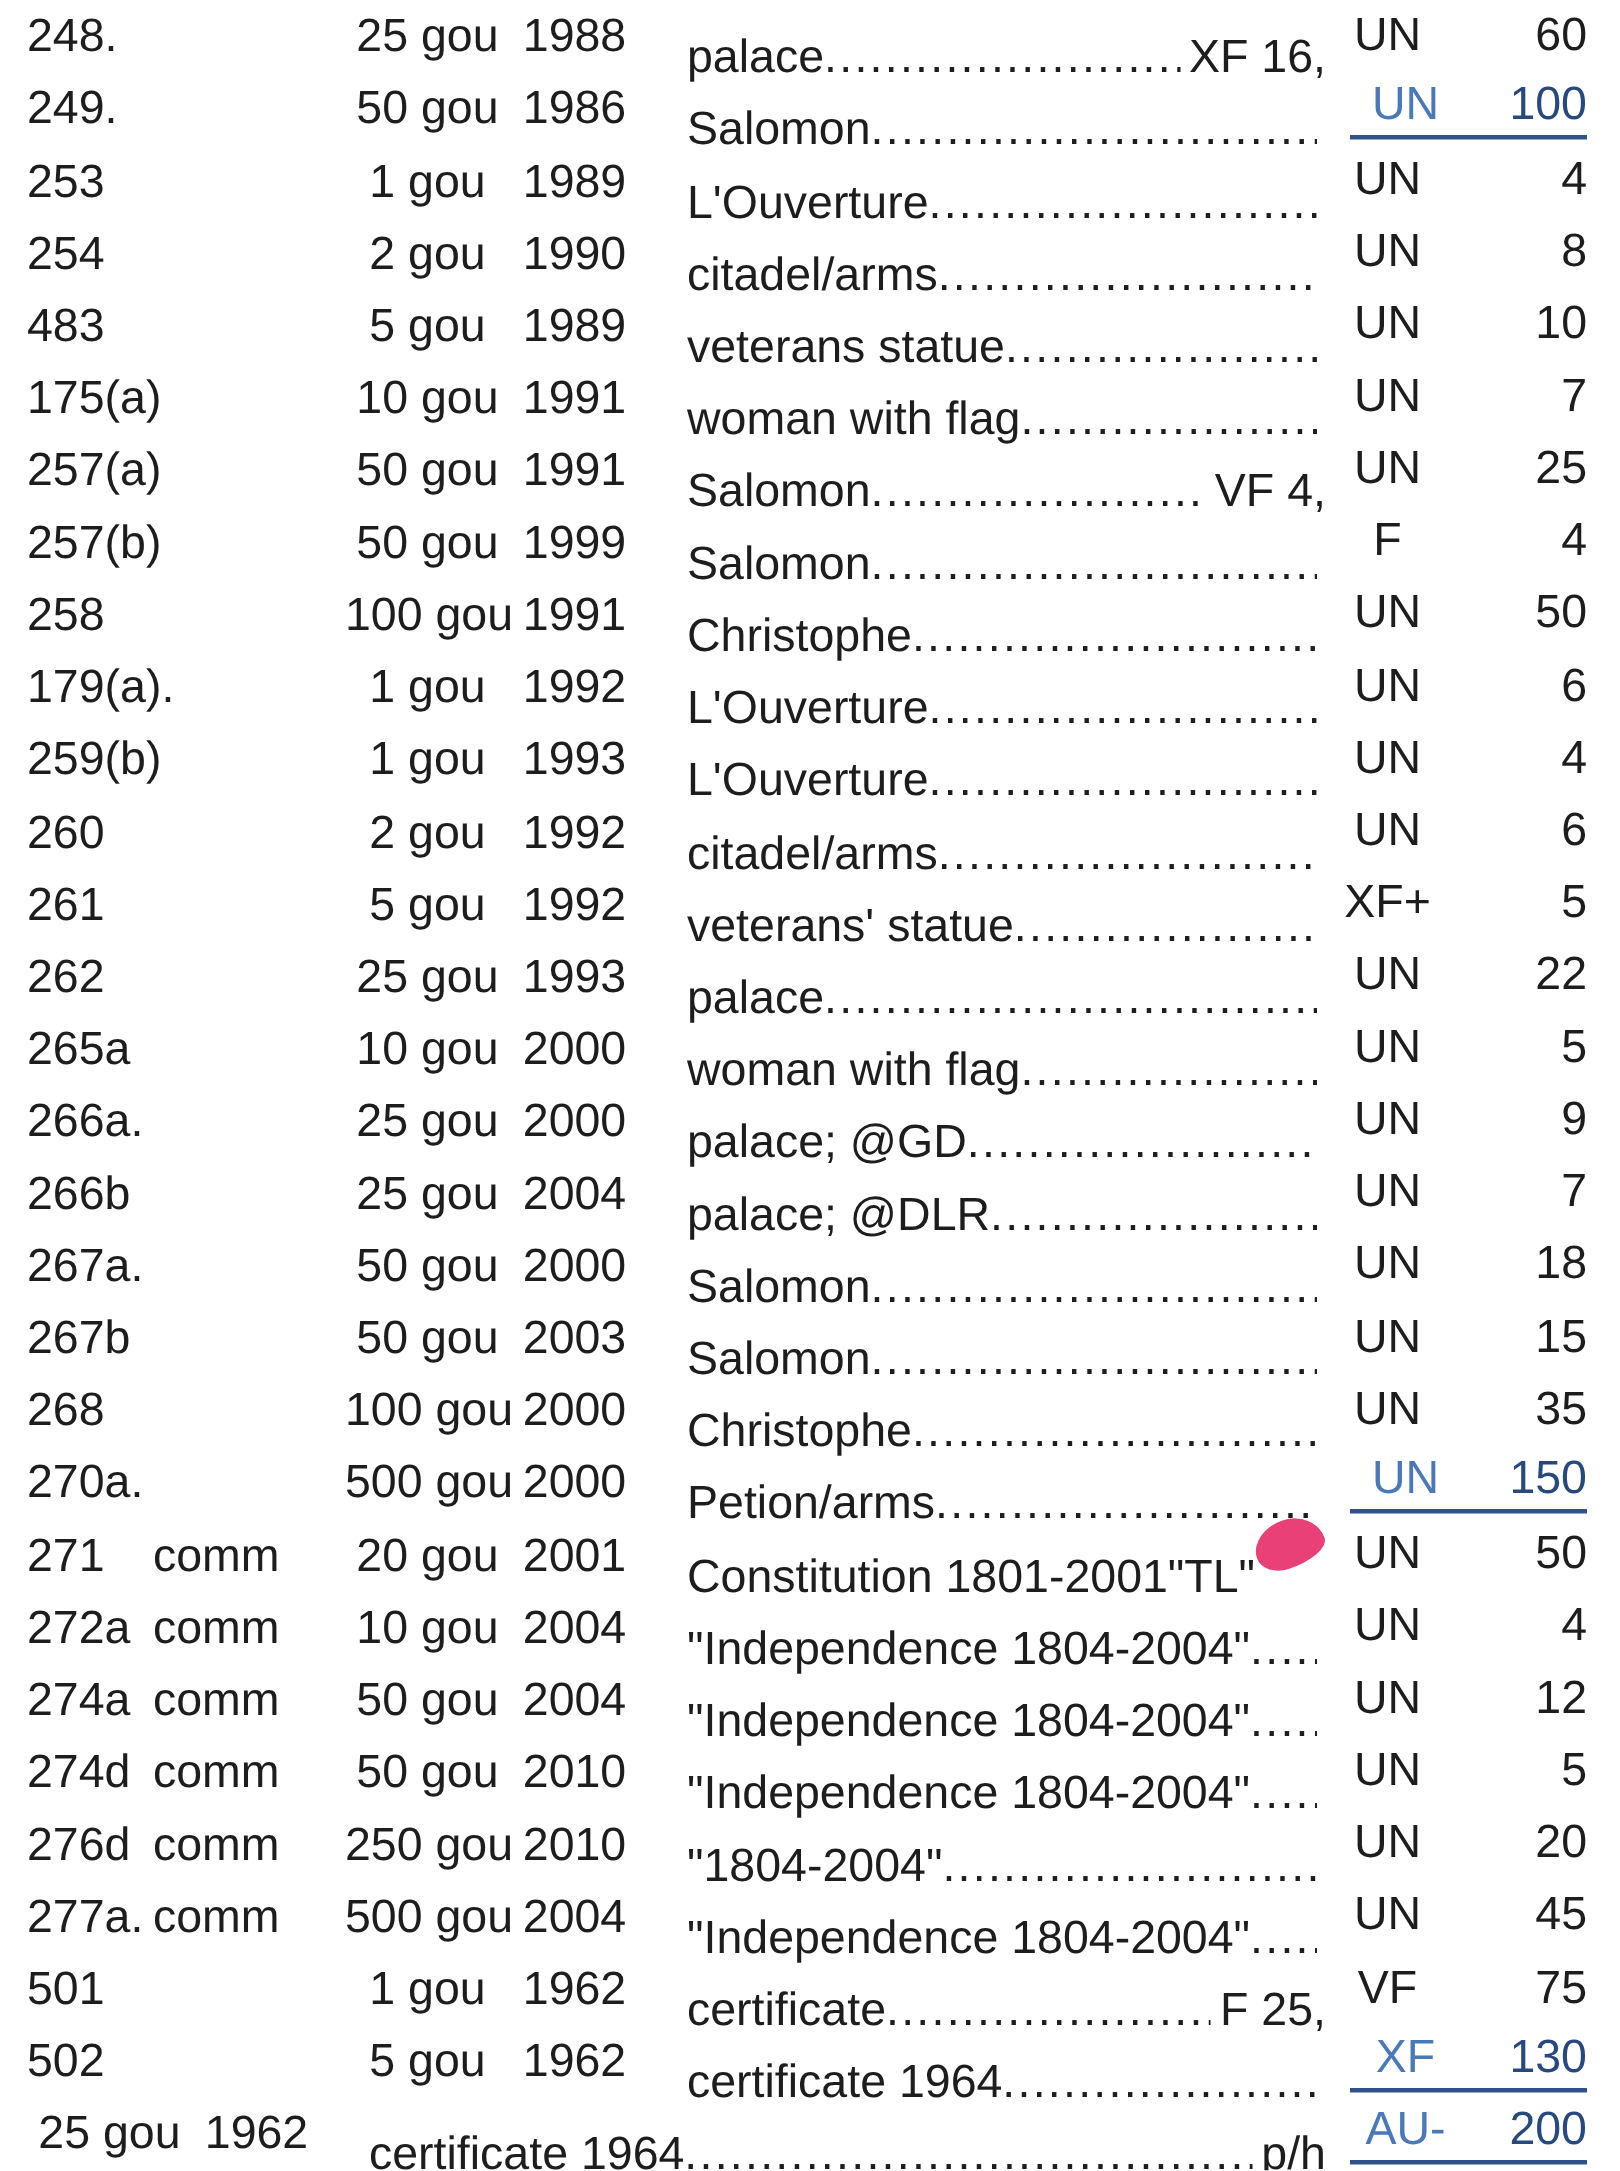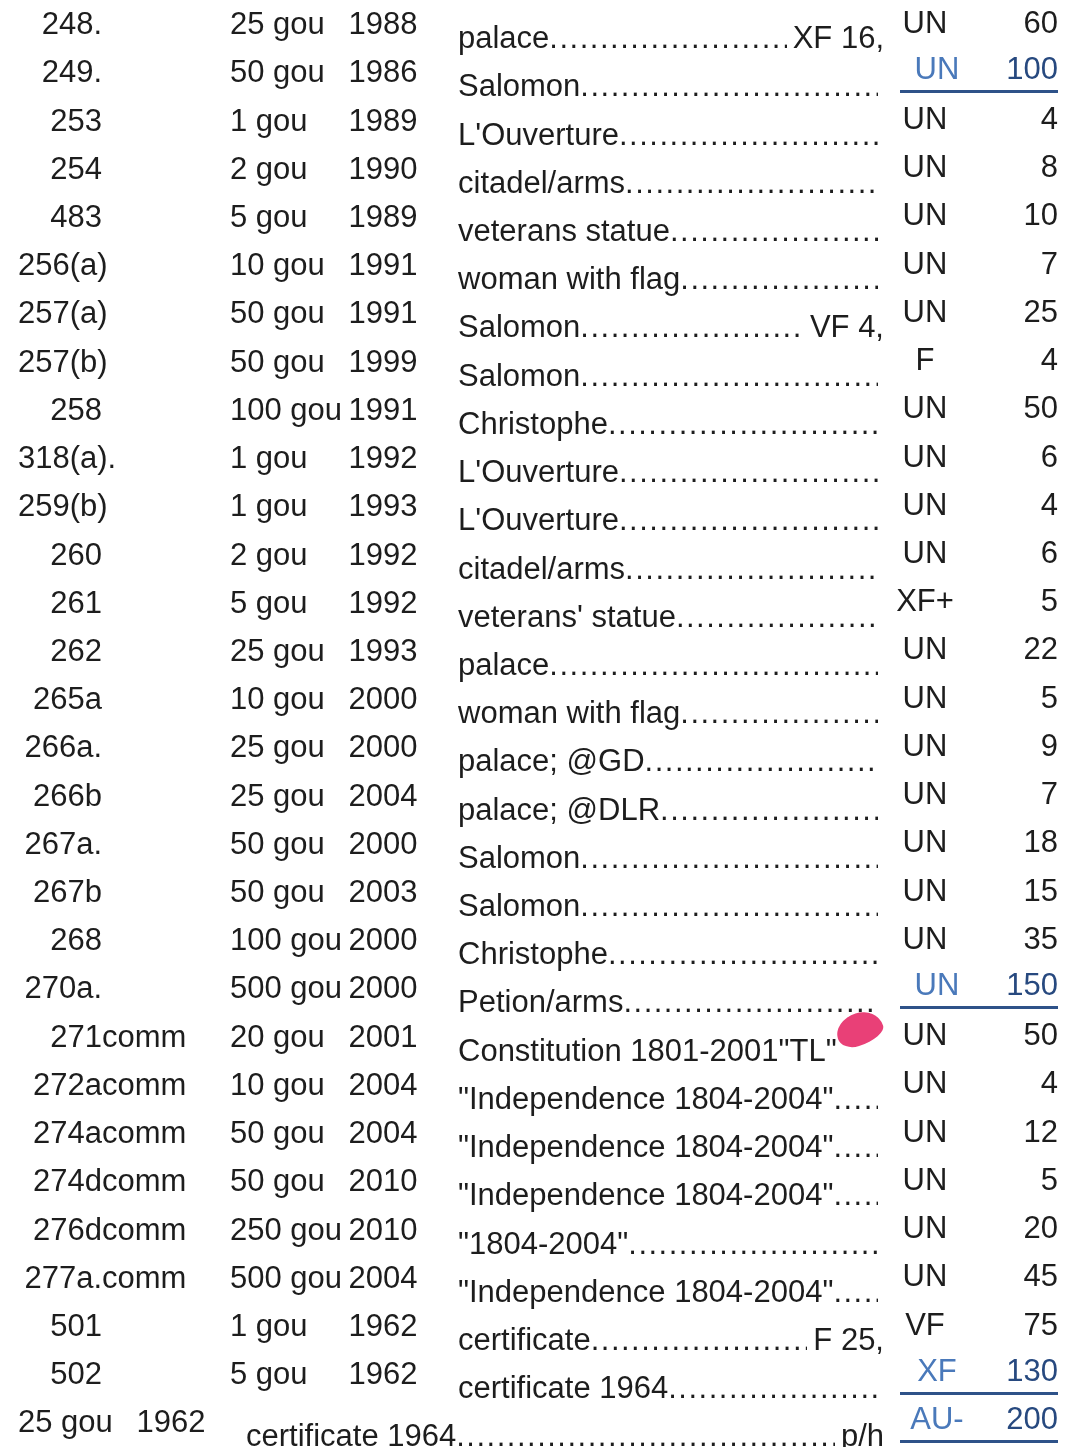--- a/index.html
+++ b/index.html
@@ -17,23 +17,23 @@
   .row {
     display: flex;
     align-items: center;
     height: 48.233px;
     flex: 0 0 auto;
     padding: 0 22px 0 18px;
     box-sizing: border-box;
     white-space: nowrap;
   }
   .cat { width: 212px; flex: 0 0 auto; display: flex; align-items: baseline; }
-  .catnum { min-width: 84px; display: inline-block; text-align: right; }
+  .catnum { min-width: 84px; display: inline-block; }
   .comm { display: inline-block; }
-  .denom { width: 110px; flex: 0 0 auto; text-align: left; }
+  .denom { width: 110px; flex: 0 0 auto; text-align: center; }
   .year { width: 86px; flex: 0 0 auto; text-align: center; }
   .desc {
     flex: 1 1 auto;
     min-width: 0;
     margin-left: 32px;
     display: flex;
     align-items: flex-end;
     overflow: hidden;
     margin-top: 28px;
   }
@@ -162,21 +162,21 @@
     </div>
     <div class="right">
       <div class="gp">
         <span class="grade">UN</span>
         <span class="price">10</span>
       </div>
     </div>
   </div>
       <div class="row">
     <div class="cat">
-      <span class="catnum">256(a)</span>
+      <span class="catnum">175(a)</span>
       <span class="comm"></span>
     </div>
     <div class="denom">10 gou</div>
     <div class="year">1991</div>
     <div class="desc">
       <span class="desc-text">woman with flag</span>
       <span class="dots">................................................................................................................................................................</span>
       <span class="suffix"></span>
     </div>
     <div class="right">
@@ -238,21 +238,21 @@
     </div>
     <div class="right">
       <div class="gp">
         <span class="grade">UN</span>
         <span class="price">50</span>
       </div>
     </div>
   </div>
       <div class="row">
     <div class="cat">
-      <span class="catnum">318(a).</span>
+      <span class="catnum">179(a).</span>
       <span class="comm"></span>
     </div>
     <div class="denom">1 gou</div>
     <div class="year">1992</div>
     <div class="desc">
       <span class="desc-text">L'Ouverture</span>
       <span class="dots">................................................................................................................................................................</span>
       <span class="suffix"></span>
     </div>
     <div class="right">

